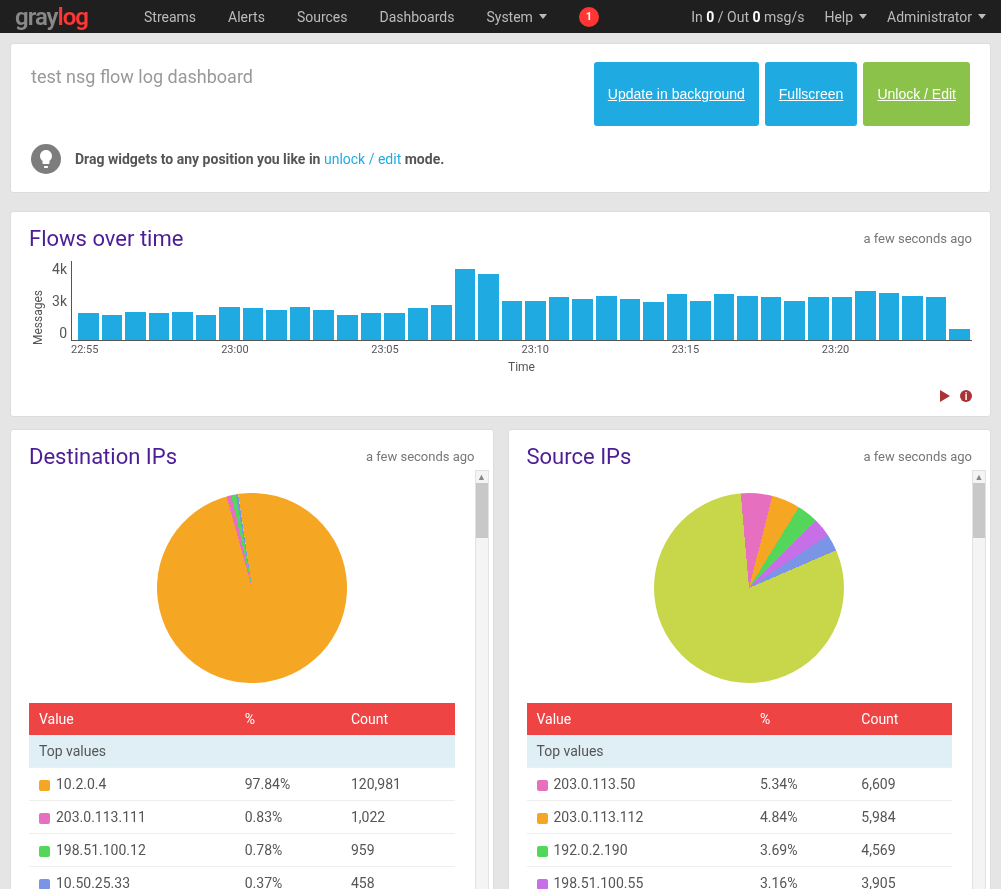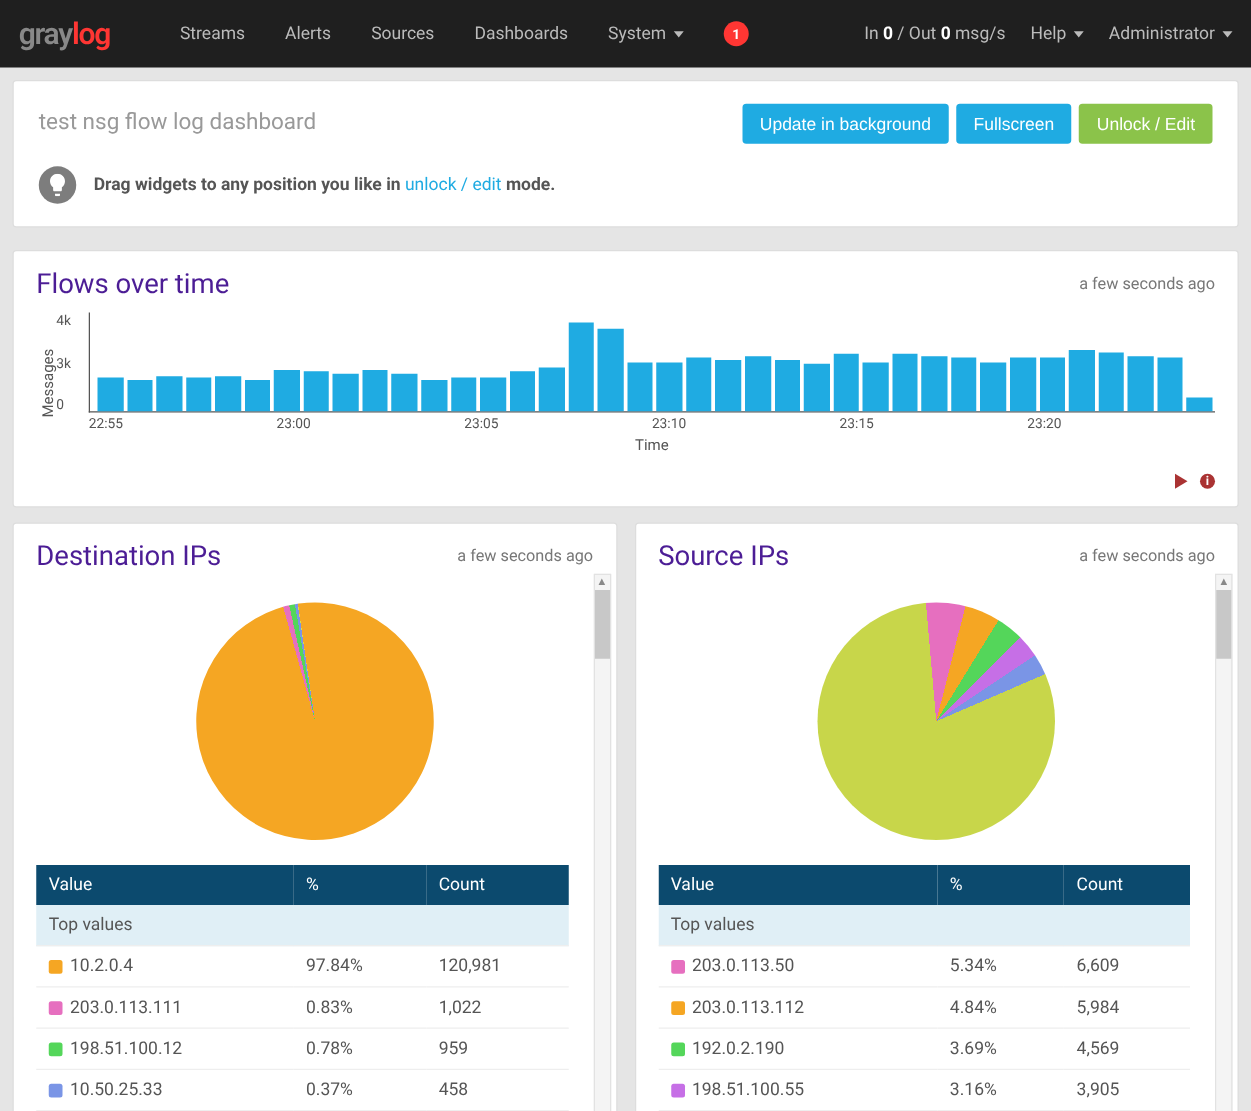--- a/index.html
+++ b/index.html
@@ -1,69 +1,69 @@
 <!DOCTYPE html>
 <html><head>
 <meta charset="utf-8">
 <style>
 * { box-sizing: border-box; margin: 0; padding: 0; }
 body { font-family: -apple-system, "Segoe UI", Roboto, Arial, sans-serif; background: #e5e5e5; color: #333; font-size: 14px; }
-.navbar { background: #1f1f1f; height: 54px; display: flex; align-items: center; padding: 0 15px; color: #bbb; justify-content: space-between; }
+.navbar { background: #1f1f1f; height: 33px; display: flex; align-items: center; padding: 0 15px; color: #bbb; justify-content: space-between; }
 .logo { font-size: 24px; font-weight: 600; letter-spacing: -1px; }
 .logo .gray { color: #888; }
 .logo .log { color: #ff3633; }
 .nav-links { display: flex; margin-left: 40px; gap: 0; flex: 1; }
 .nav-link { color: #bbb; padding: 0 16px; height: 50px; display: flex; align-items: center; gap: 4px; cursor: pointer; font-size: 14px; }
 .caret { display:inline-block; width:0; height:0; border-left:4px solid transparent; border-right:4px solid transparent; border-top:5px solid #bbb; margin-left:2px;}
 .badge { background: #ff3633; color: #fff; border-radius: 50%; width: 20px; height: 20px; display: inline-flex; align-items: center; justify-content: center; font-size: 11px; font-weight: bold;}
 .nav-right { display: flex; align-items: center; gap: 20px; }
 .inout { color: #bbb; }
 .inout b { color:#fff; }
 .page { padding: 10px; }
 .panel { background: #fff; border: 1px solid #ddd; border-radius: 3px; padding: 18px 20px; margin-bottom: 18px; }
 .dash-head { display: flex; justify-content: space-between; align-items: flex-start; }
 h1 { font-size: 30px; font-weight: 400; color: #333; }
 .subtitle { color: #999; font-size: 18px; margin-top: 4px; }
 .buttons { display: flex; gap: 6px; }
-.btn { border: none; color: #fff; padding: 8px 14px; border-radius: 3px; font-size: 14px; cursor: pointer; }
+.btn { border: none; color: #fff; padding: 24px 14px; border-radius: 3px; font-size: 14px; cursor: pointer; text-decoration: underline; }
 .btn-blue { background: #1fabe2; }
 .btn-green { background: #8bc34a; }
 .hint-row { display: flex; align-items: center; gap: 14px; margin-top: 18px; }
 .hint-icon { width: 30px; height: 30px; border-radius: 50%; background: #7d7d7d; display: flex; align-items: center; justify-content: center; color: #fff; }
 .hint-text { color: #555; }
 .hint-text a { color: #1fabe2; text-decoration: none; }
 .widget { background: #fff; border: 1px solid #ddd; border-radius: 3px; padding: 14px 18px; margin-bottom: 12px; position:relative;}
 .widget-head { display: flex; justify-content: space-between; align-items: center; margin-bottom: 10px; }
 .widget-title { font-size: 22px; font-weight: 400; color: #4c1d95; }
 .widget-time { font-size: 13px; color: #777; }
 .two-col { display: flex; gap: 14px; }
 .two-col .widget { flex: 1; min-width: 0; }
 
 .chart-wrap { display:flex; }
 .ylabel { writing-mode: vertical-rl; transform: rotate(180deg); font-size:12px; color:#555; text-align:center; padding-right:2px;}
 .chart { flex:1; }
 .yaxis-row { display:flex; }
-.yticks { display:flex; flex-direction:column; justify-content:space-between; height:80px; font-size:11px; color:#555; padding-right:4px; width:26px;}
+.yticks { display:flex; flex-direction:column; justify-content:space-between; height:80px; font-size:14px; color:#555; text-align:right; padding-right:4px; width:26px;}
 .bars { display:flex; align-items:flex-end; gap:3px; height:80px; border-left:1px solid #555; border-bottom:1px solid #555; padding:0 2px 0 6px; flex:1;}
 .bar { background:#1fabe2; flex:1; min-width:0;}
 .xticks { display:flex; margin-left:26px; font-size:11px; color:#555; padding-top:2px;}
 .xtick { flex:1; text-align:left;}
 .xlabel { font-size:12px; color:#555; text-align:center; margin-top:4px; margin-left:26px;}
 .chart-actions { text-align:right; margin-top:16px; color:#b00; display:flex; justify-content:flex-end; gap:10px;}
 .play-icon { width:0;height:0;border-top:6px solid transparent;border-bottom:6px solid transparent;border-left:10px solid #a33; display:inline-block;}
 .info-icon { width:12px;height:12px;border-radius:50%;background:#a33;color:#fff;font-size:10px;display:inline-flex;align-items:center;justify-content:center;font-weight:bold;}
 
 .pie-holder { display:flex; justify-content:center; padding:14px 0 20px 0; position:relative;}
 .pie { width:190px; height:190px; border-radius:50%; }
 .scroll-faux { position:absolute; right:4px; top:40px; bottom:4px; width:14px; background:#f4f4f4; border:1px solid #e2e2e2;}
 .scroll-thumb { width:100%; height:55px; background:#c8c8c8;}
 .scroll-arrow { font-size:9px;color:#888;text-align:center;line-height:12px;height:12px;}
 
 .tbl { width: calc(100% - 20px); border-collapse: collapse; font-size:14px; margin-right:20px;}
-.tbl th { background:#0c4a6e; color:#fff; text-align:left; padding:8px 10px; font-weight:400;}
+.tbl th { background:#ef4444; color:#fff; text-align:left; padding:8px 10px; font-weight:400;}
 .tbl td { padding:8px 10px; border-bottom:1px solid #eee; color:#555;}
 .tbl .toprow td { background:#e0eff6; color:#555;}
 .swatch { display:inline-block; width:11px; height:11px; border-radius:2px; margin-right:6px; vertical-align:middle;}
 </style>
 </head>
 <body>
 
 <div class="navbar">
   <div class="logo">
     <span class="gray">gray</span><span class="log">log</span>

